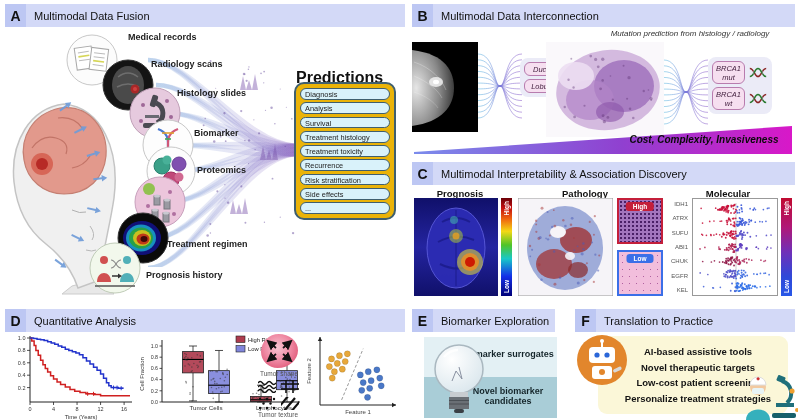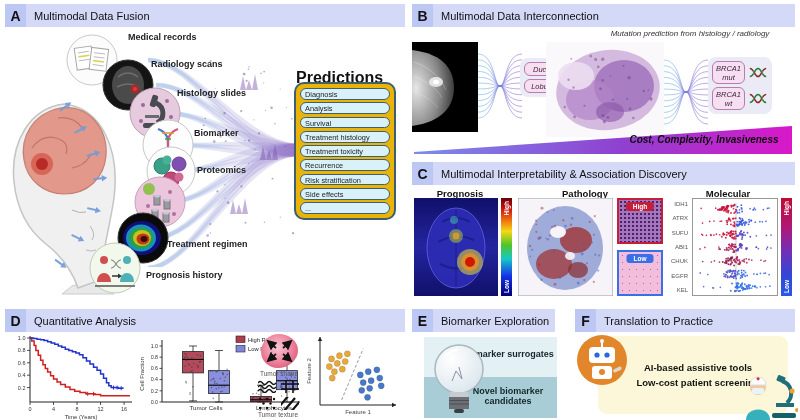--- a/index.html
+++ b/index.html
@@ -1275,21 +1275,23 @@
       <line x1="21" y1="63" x2="41" y2="63" stroke="#4a4f55"></line>
     <rect x="26" y="68" width="10" height="4" rx="2" fill="#3a3f45"></rect>
   </svg>
 
   <div class="hdr" style="left:575px;top:309px;width:220px">
     <span class="ltr">F</span>
     <span class="ttl">Translation to Practice</span>
   </div>
   <div class="fbox" style="left:598px;top:336px;width:190px;height:78px">
     <div class="fitem">AI-based assistive tools</div>
+    <div class="fitem">Novel therapeutic targets</div>
     <div class="fitem">Low-cost patient screening</div>
+    <div class="fitem">Personalize treatment strategies</div>
   </div>
   <svg class="abs" style="left:576px;top:334px" width="52" height="52" viewBox="0 0 52 52">
     <circle cx="26" cy="26" r="25" fill="#e2862c"></circle>
     <line x1="26" y1="8" x2="26" y2="13" stroke="#ffffff" stroke-width="2"></line>
       <circle cx="26" cy="7" r="2" fill="#ffffff"></circle>
     <rect x="13" y="13" width="26" height="16" rx="4" fill="#ffffff"></rect>
     <circle cx="21" cy="21" r="2.6" fill="#2a66d8"></circle>
       <circle cx="31" cy="21" r="2.6" fill="#2a66d8"></circle>
     <rect x="16" y="32" width="20" height="13" rx="3" fill="#ffffff"></rect>
     <circle cx="26" cy="38" r="3" fill="#e2862c"></circle>

